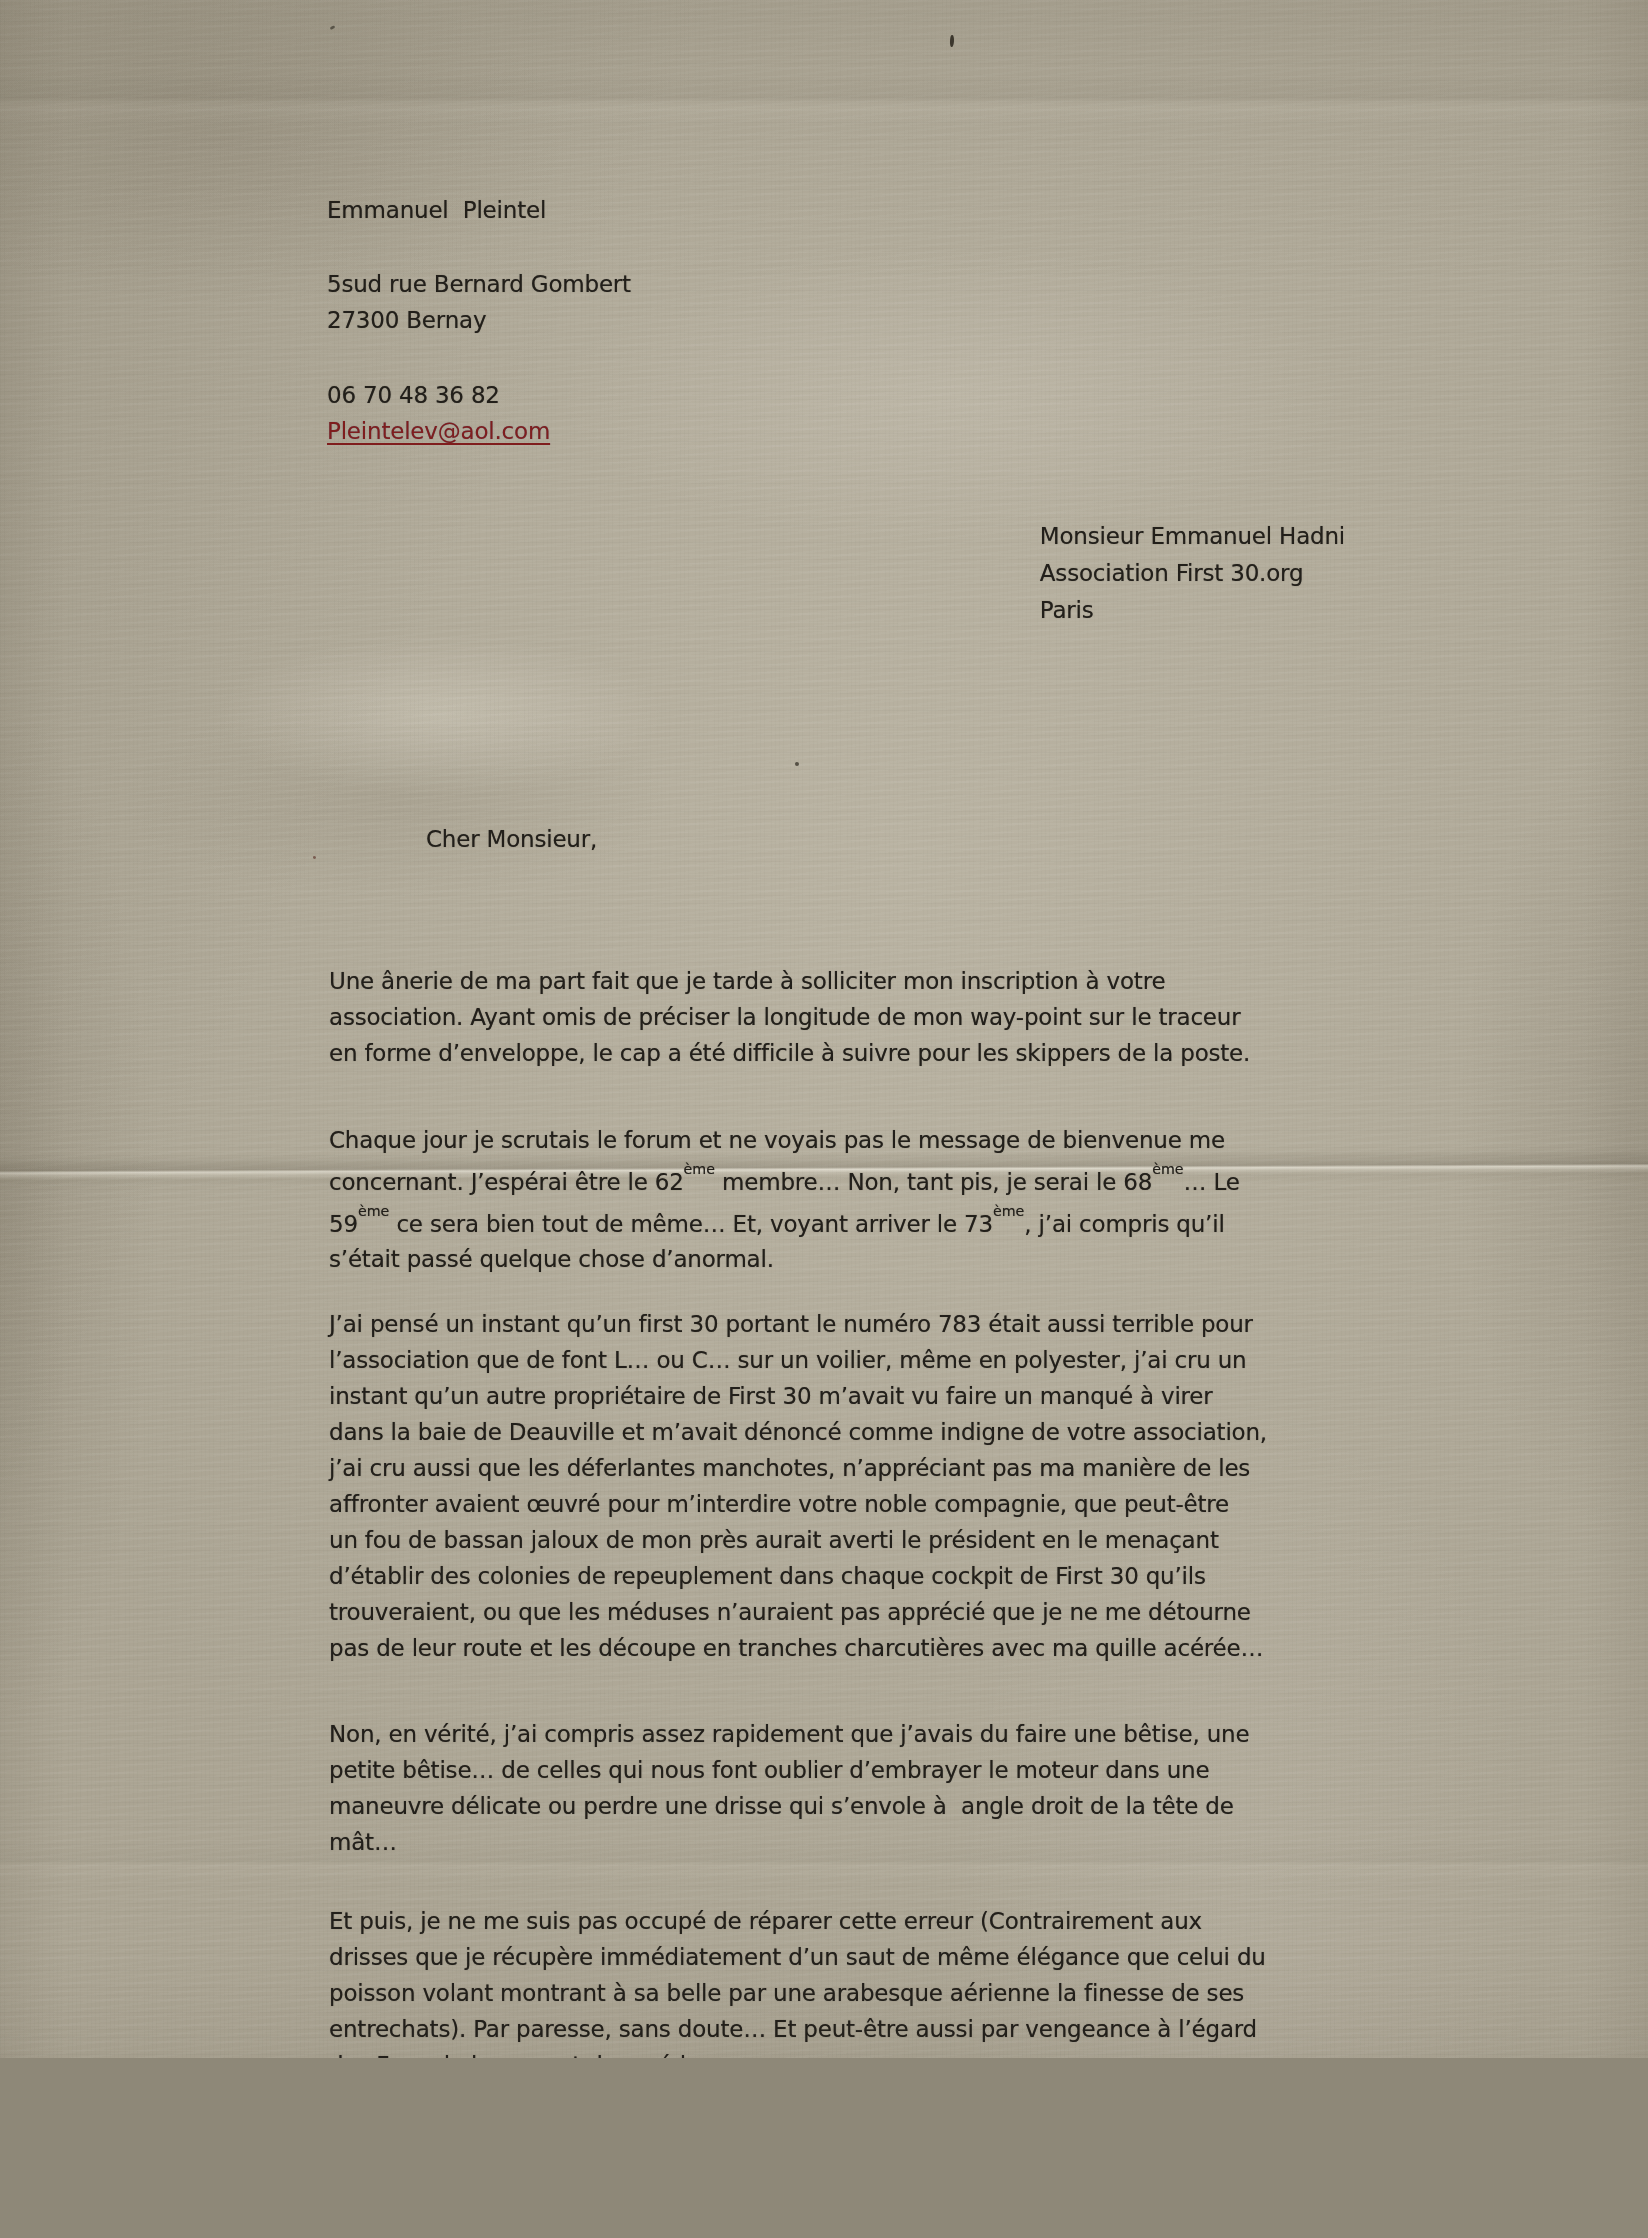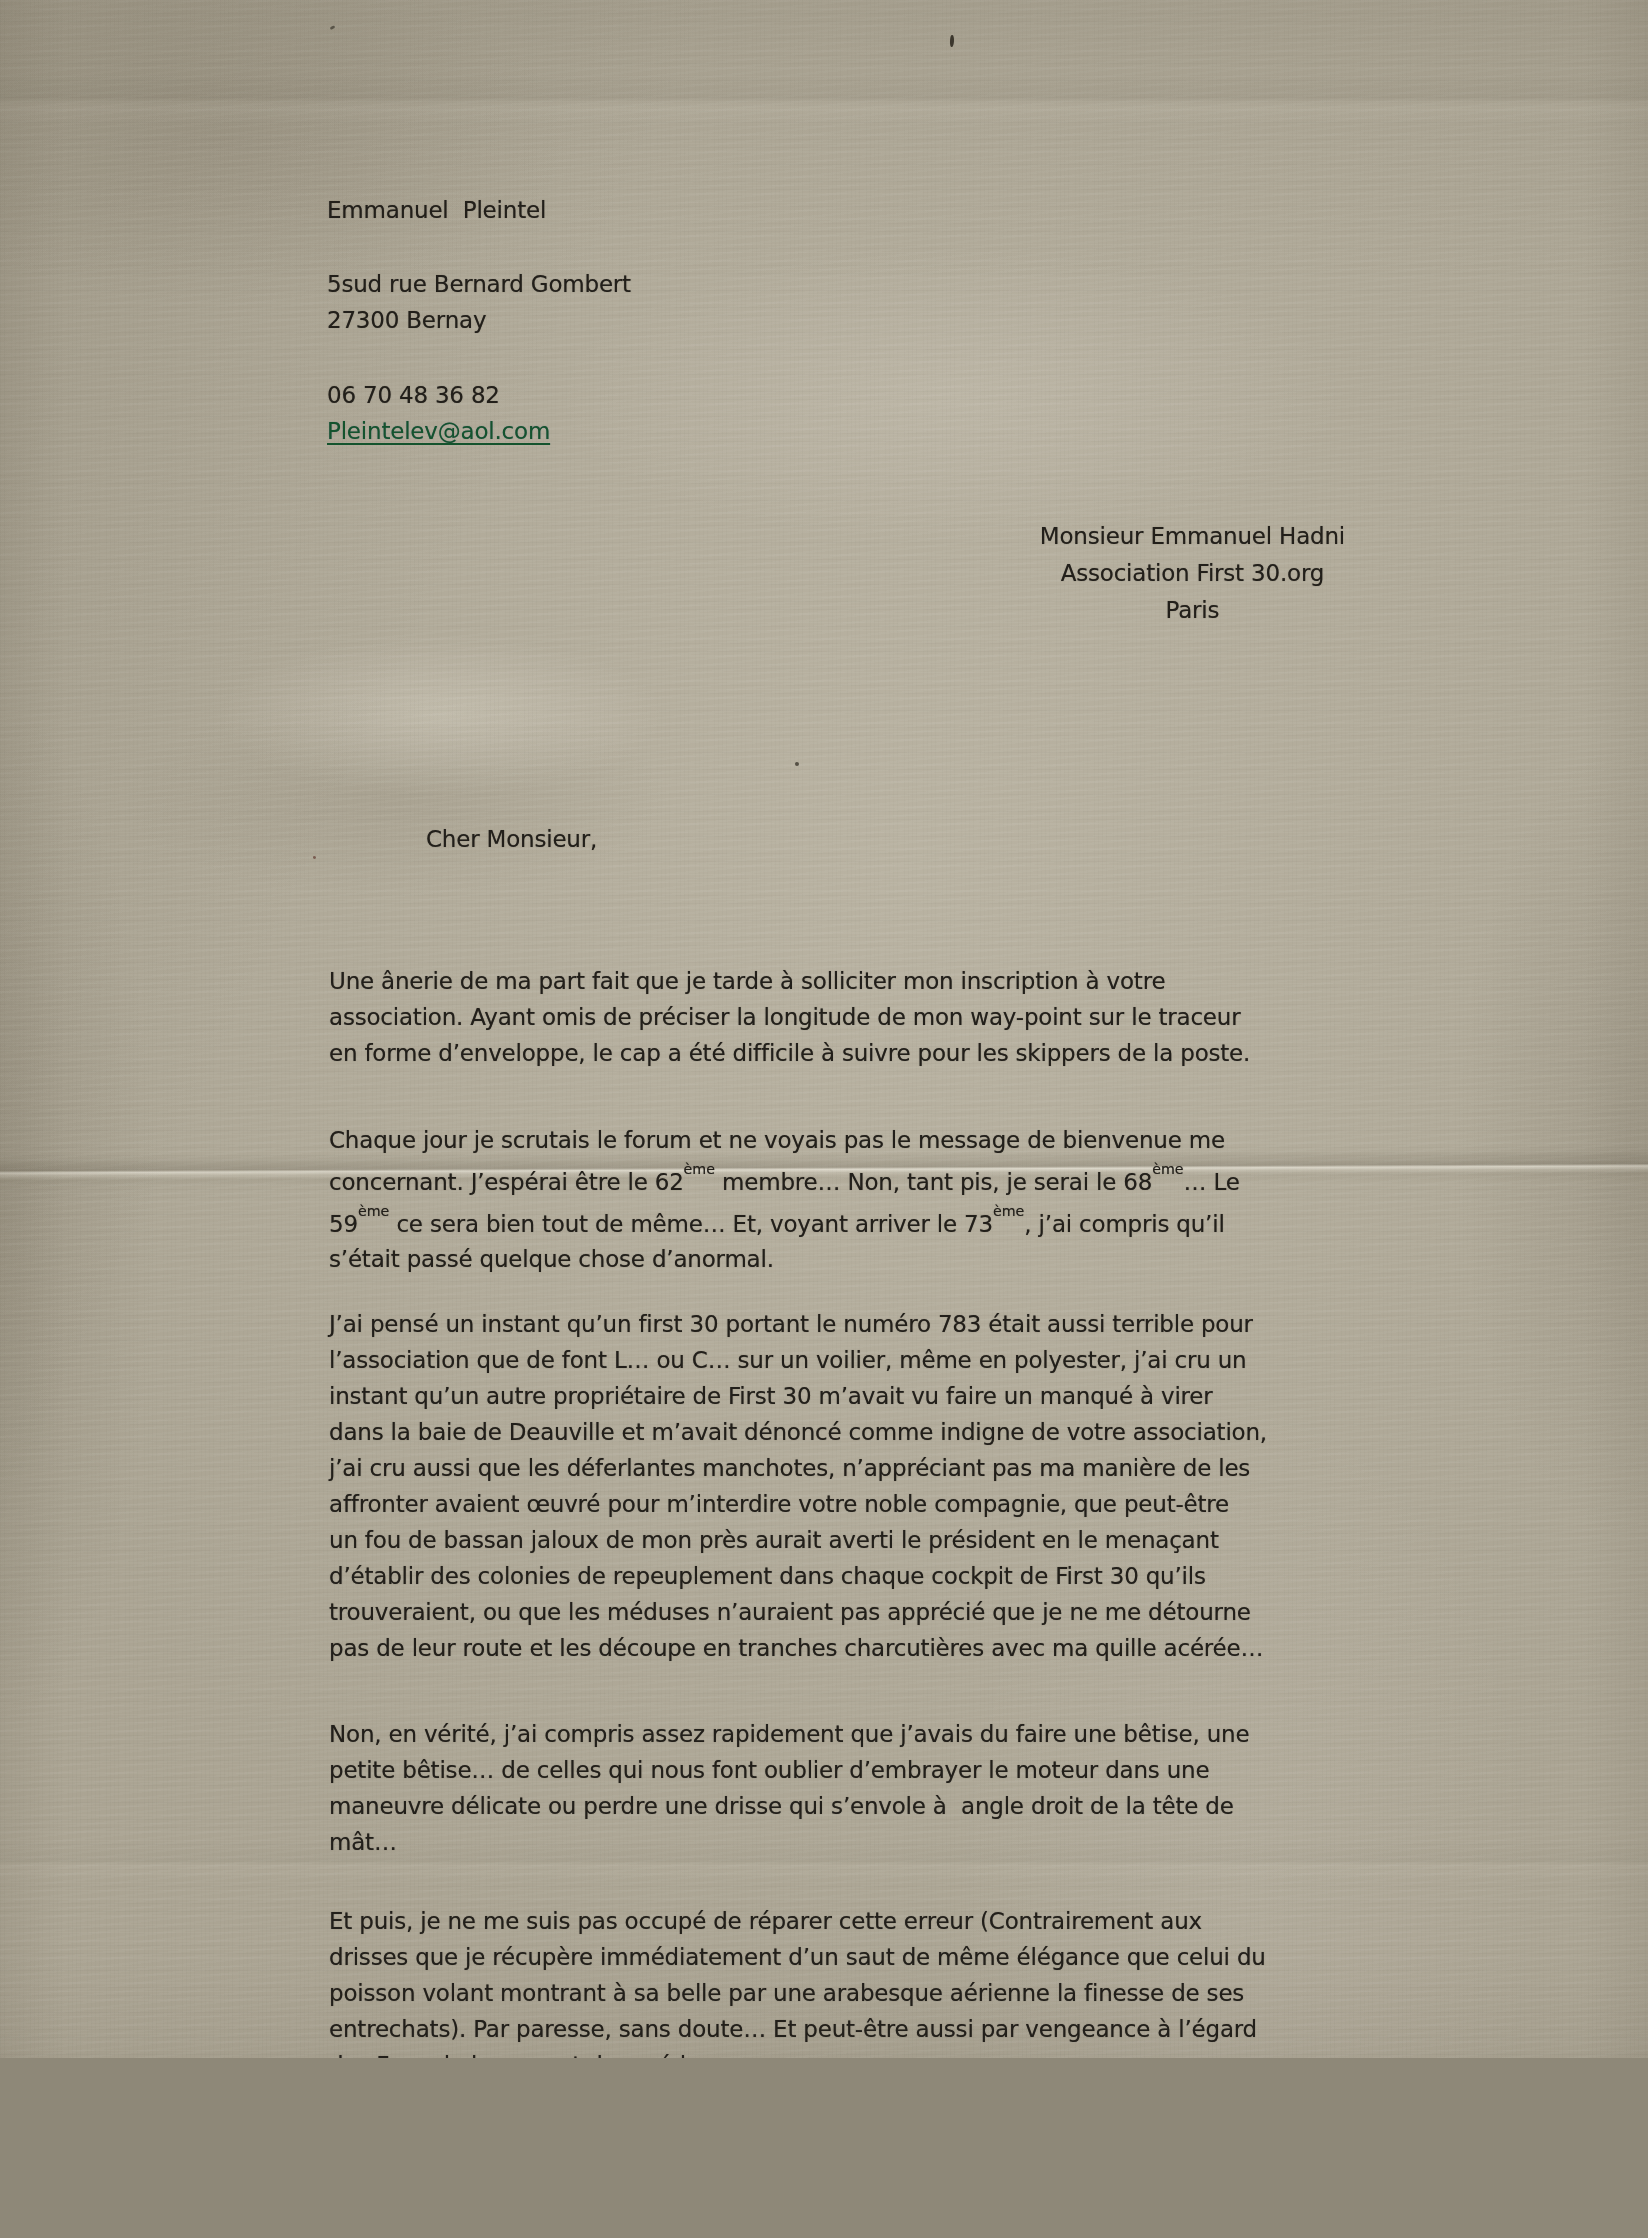--- a/index.html
+++ b/index.html
@@ -82,30 +82,30 @@
     font-size: 23px;
     line-height: 36px;
     letter-spacing: -0.2px;
     text-shadow: 0 0 0.8px rgba(30,27,22,0.55);
   }
   .txt div { white-space: pre; }
   .sender-name    { left: 327px; top: 192px; }
   .sender-address { left: 327px; top: 266px; }
   .sender-contact { left: 327px; top: 377px; }
   .email {
-    color: #14532d;
+    color: #7f1d1d;
     text-decoration: underline;
     text-decoration-thickness: 1.9px;
     text-underline-offset: 3.8px;
     text-shadow: 0 0 0.8px rgba(46,67,114,0.55);
   }
   .recipient {
     position: absolute;
     right: 303px; top: 518px;
-    text-align: center;
+    text-align: left;
     font-size: 23px;
     line-height: 37px;
     letter-spacing: -0.2px;
     text-shadow: 0 0 0.8px rgba(30,27,22,0.55);
   }
   .recipient div { white-space: pre; }
   .salutation { left: 426px; top: 821px; }
   .para { left: 329px; width: 1064px; }
   .p1 { top: 963px; }
   .p2 { top: 1122px; }

